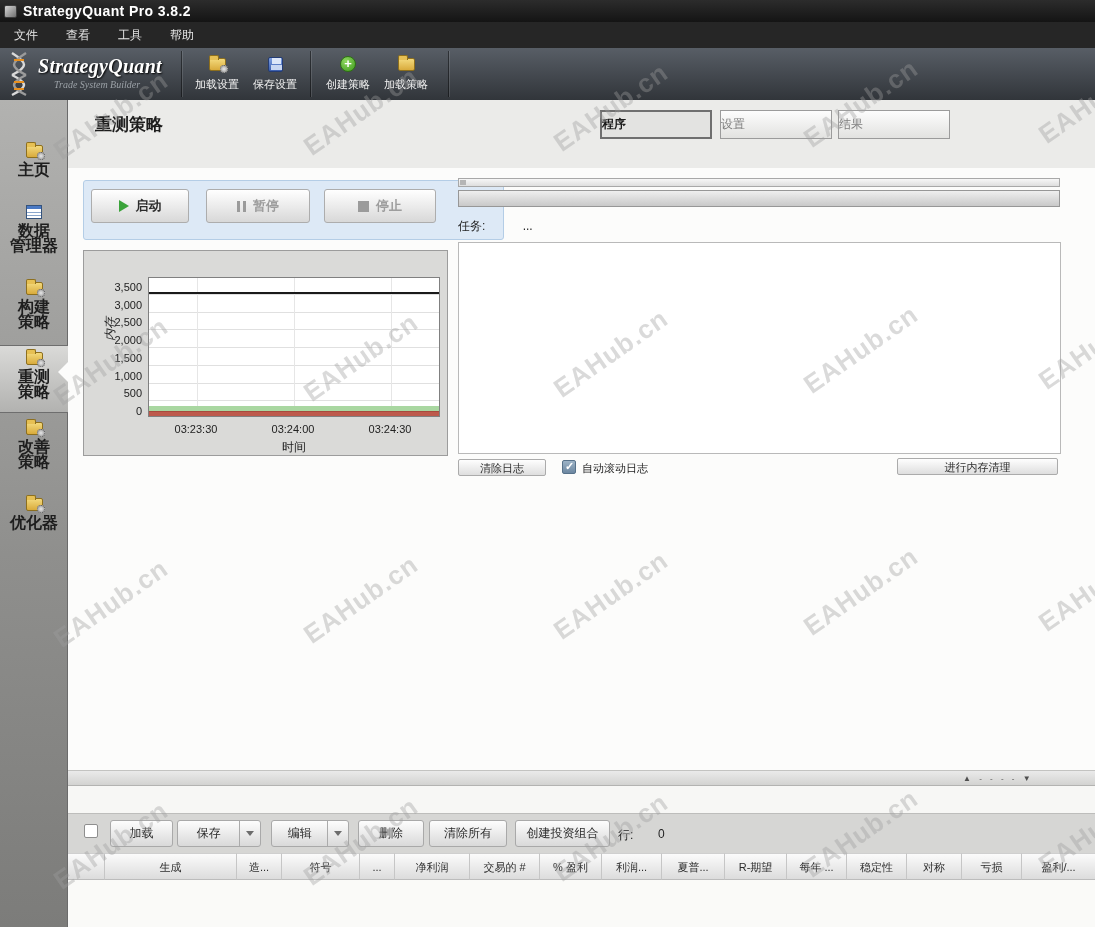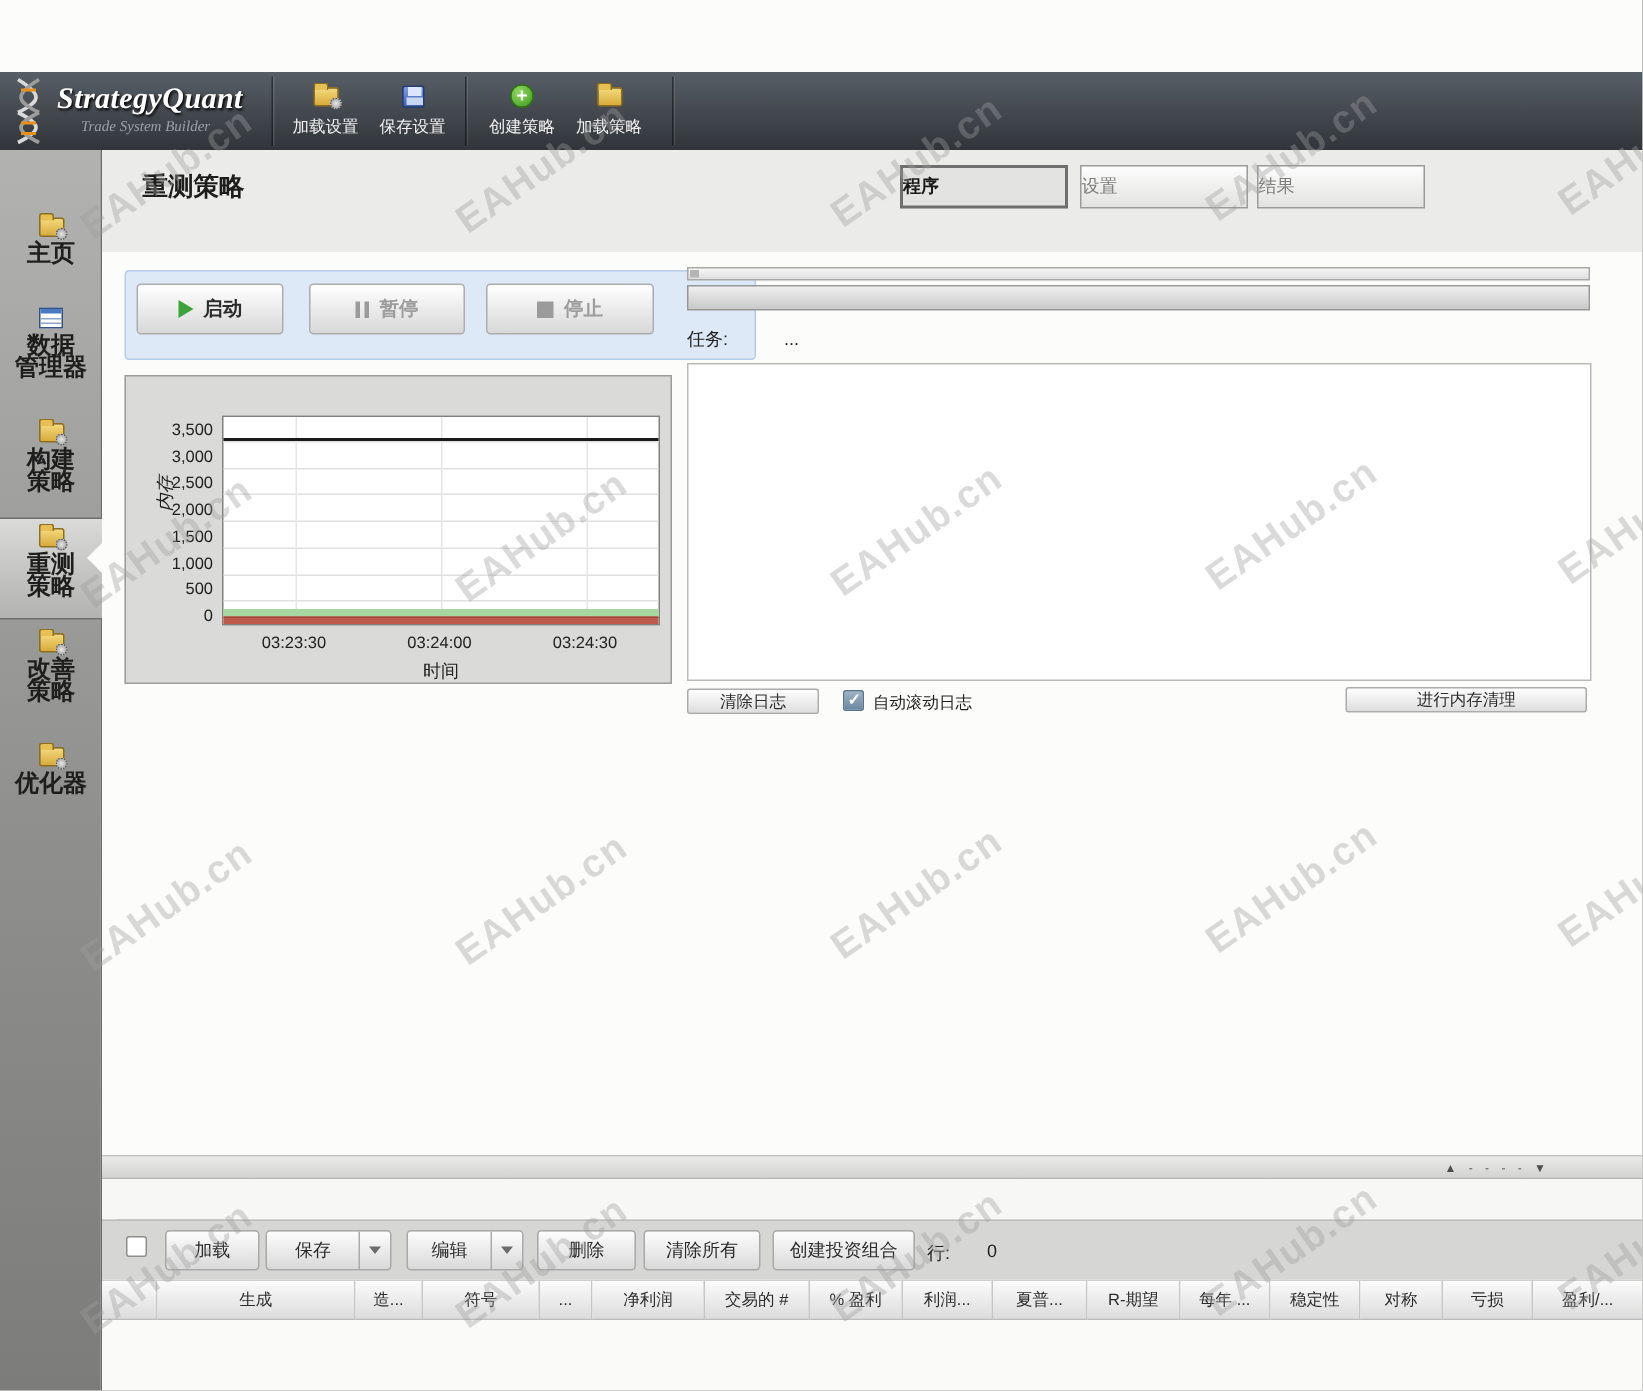--- a/index.html
+++ b/index.html
@@ -163,21 +163,31 @@
 
   
   .watermark { position:absolute; font-size:26px; font-weight:bold; letter-spacing:1px;
     color:rgba(158,158,158,.38); transform:rotate(-35deg); pointer-events:none; z-index:50; }
 </style>
 </head>
 <body>
 
 <div class="app">
 
-
+  <div class="titlebar">
+    <div class="app-icon"></div>
+    <div class="title-text">StrategyQuant Pro  3.8.2</div>
+  </div>
+
+  <div class="menubar">
+    <span class="menu-item">文件</span>
+    <span class="menu-item">查看</span>
+    <span class="menu-item">工具</span>
+    <span class="menu-item">帮助</span>
+  </div>
 
   <div class="toolbar-row">
     <div class="brand">
       <svg width="26" height="46" viewBox="0 0 26 46">
         <path d="M6 2 C 22 12, 22 16, 6 24" stroke="#d9d9d9" stroke-width="2.5" fill="none"></path>
         <path d="M20 2 C 4 12, 4 16, 20 24" stroke="#9b9b9b" stroke-width="2.5" fill="none"></path>
         <path d="M6 24 C 22 32, 22 36, 6 44" stroke="#d9d9d9" stroke-width="2.5" fill="none"></path>
         <path d="M20 24 C 4 32, 4 36, 20 44" stroke="#9b9b9b" stroke-width="2.5" fill="none"></path>
         <line x1="8" y1="9" x2="18" y2="9" stroke="#e8901f" stroke-width="2"></line>
         <line x1="8" y1="31" x2="18" y2="31" stroke="#e8901f" stroke-width="2"></line>

